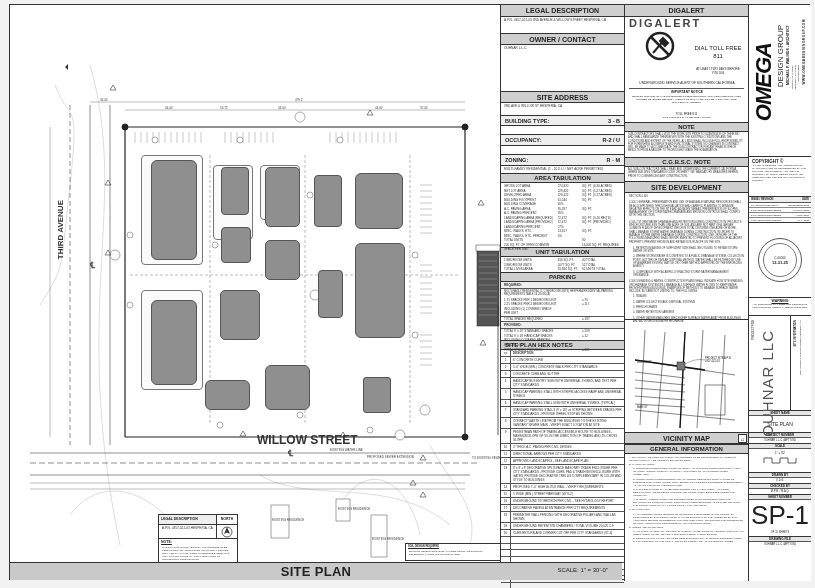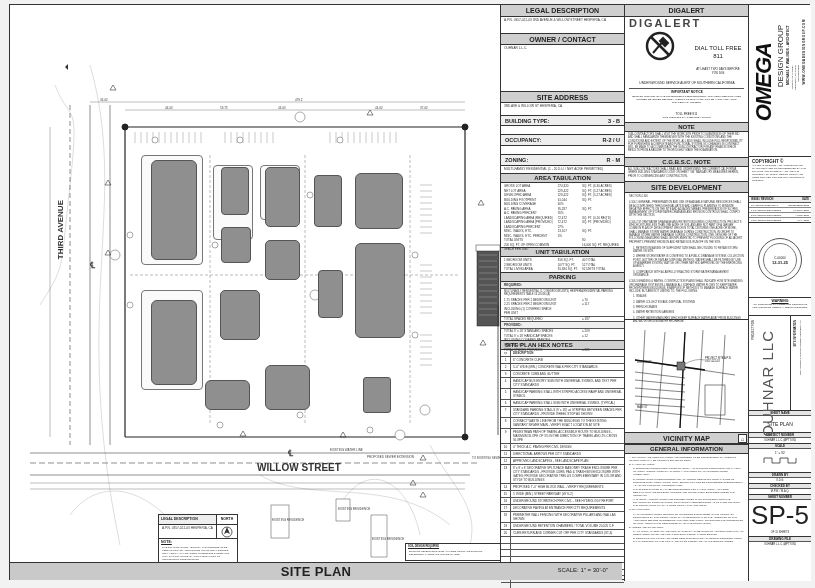--- a/index.html
+++ b/index.html
@@ -225,21 +225,21 @@
     <div class="bldg" style="left:345px;top:238px;width:50px;height:95px;border-radius:6px;"></div>
     <div class="bldg" style="left:141px;top:295px;width:46px;height:85px;border-radius:6px;"></div>
     <div class="bldg" style="left:210px;top:285px;width:40px;height:50px;border-radius:5px;"></div>
     <div class="bldg" style="left:195px;top:375px;width:45px;height:30px;border-radius:6px;"></div>
     <div class="bldg" style="left:255px;top:360px;width:45px;height:45px;border-radius:6px;"></div>
     <div class="bldg" style="left:353px;top:372px;width:28px;height:36px;border-radius:3px;"></div>
 
     
     <div class="street vert" style="left:46px;top:195px;font-size:8px;">THIRD AVENUE</div>
     <div class="street" style="left:80px;top:253px;font-size:9px;">℄</div>
-    <div class="street" style="left:247px;top:457px;font-size:10px;">WILLOW STREET</div>
+    <div class="street" style="left:247px;top:428px;font-size:12px;">WILLOW STREET</div>
     <div class="street" style="left:278px;top:441px;font-size:9px;">℄</div>
     <div class="lbl-s" style="left:320px;top:443px;">EXISTING WATER LINE</div>
     <div class="lbl-s" style="left:357px;top:450px;">PROPOSED SEWER EXTENSION</div>
     <div class="lbl-s" style="left:462px;top:451px;">TO EXISTING SEWER MAIN</div>
     <div class="lbl-s" style="left:262px;top:513px;">EXISTING RESIDENCE</div>
     <div class="lbl-s" style="left:328px;top:502px;">EXISTING RESIDENCE</div>
     <div class="lbl-s" style="left:362px;top:532px;">EXISTING RESIDENCE</div>
     <div class="lbl-s" style="left:285px;top:93px;">479.1'</div>
     <div class="lbl-s" style="left:90px;top:93px;">34.00'</div>
     <div class="lbl-s" style="left:155px;top:101px;">44.00'</div>
@@ -728,21 +728,21 @@
     <div class="tb-cell" style="height:11px;">
       <div class="lbl">DRAWN BY</div>
       <div style="font-size:2.6px;padding-top:1px;">O.D.G.</div>
     </div>
     <div class="tb-cell" style="height:11px;">
       <div class="lbl">CHECKED BY</div>
       <div style="font-size:2.6px;padding-top:1px;">M.P.W. / M.A.Q.</div>
     </div>
     <div class="tb-cell" style="height:42px;">
       <div class="lbl">SHEET NUMBER</div>
-      <div class="sp1">SP-5</div>
+      <div class="sp1">SP-1</div>
       <div style="font-size:2.6px;">OF 15 SHEETS</div>
     </div>
     <div class="tb-cell" style="height:12px;border-bottom:none;">
       <div class="lbl">DRAWING FILE</div>
       <div style="font-size:2.6px;padding-top:1px;">OUHNAR L.L.C. (APT'S 80)</div>
     </div>
   </div>
 </div>
 
 </body></html>

